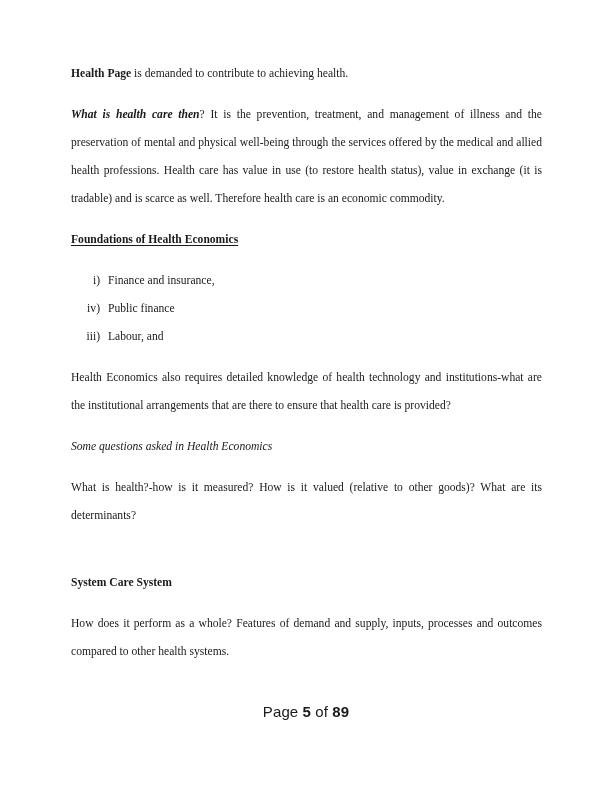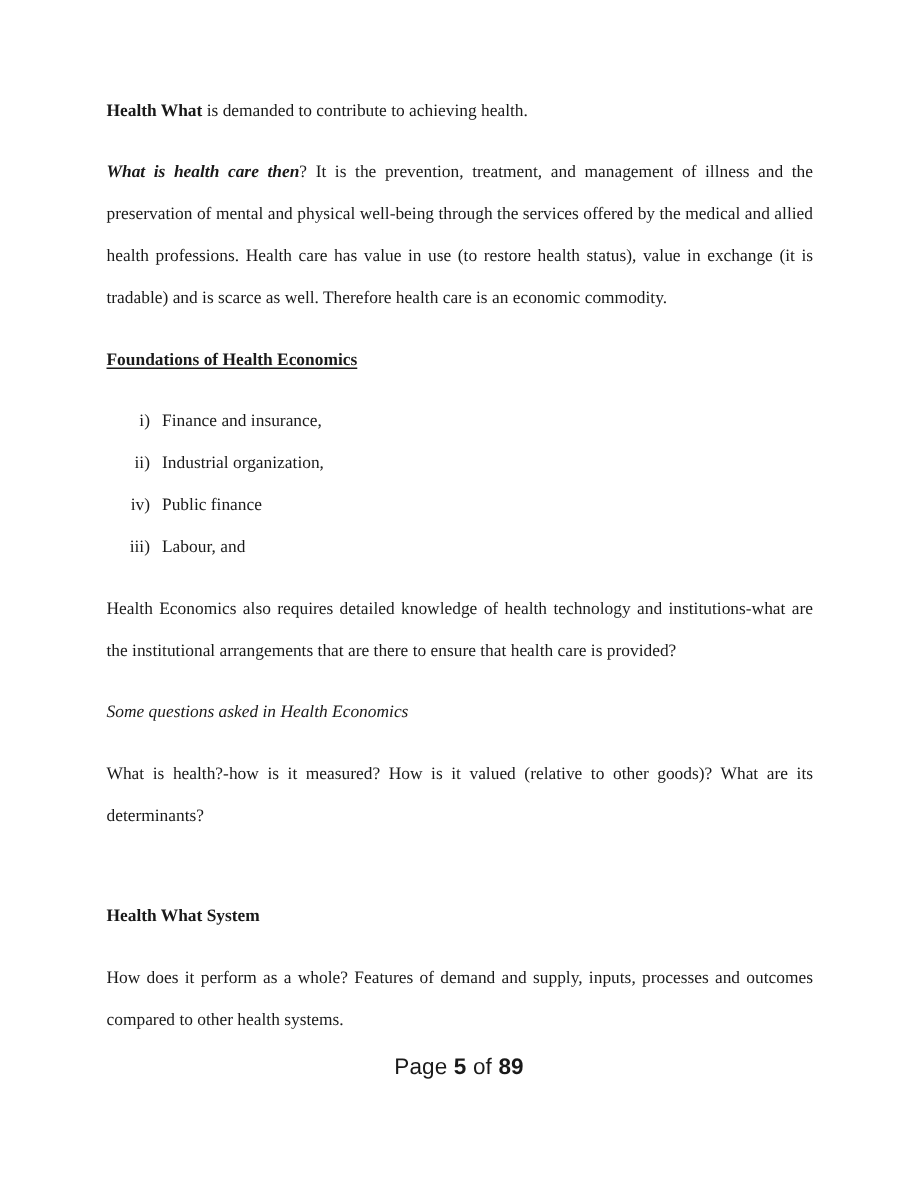--- a/index.html
+++ b/index.html
@@ -91,40 +91,36 @@
 </style>
 </head>
 <body>
 
 <div class="page">
 
   <div class="content">
 
 
     <p class="para">
-      <span class="b">Health What</span><span> is demanded to contribute to achieving health.</span>
+      <span class="b">Health Page</span><span> is demanded to contribute to achieving health.</span>
     </p>
 
     <p class="para">
       <span class="bi">What is health care then</span><span>? It is the prevention, treatment, and management of illness and the preservation of mental and physical well-being through the services offered by the medical and allied health professions. Health care has value in use (to restore health status), value in exchange (it is tradable) and is scarce as well. Therefore health care is an economic commodity.</span>
     </p>
 
     <h2 class="heading-underline">
       <span>Foundations of Health Economics</span>
     </h2>
 
 
     <ol class="roman-list">
       <li>
         <span class="marker">i)</span>
         <span>Finance and insurance,</span>
-      </li>
-      <li>
-        <span class="marker">ii)</span>
-        <span>Industrial organization,</span>
       </li>
       <li>
         <span class="marker">iv)</span>
         <span>Public finance</span>
       </li>
       <li>
         <span class="marker">iii)</span>
         <span>Labour, and</span>
       </li>
     </ol>
@@ -137,21 +133,21 @@
       <span>Some questions asked in Health Economics</span>
     </p>
 
     <p class="para">
       <span>What is health?-how is it measured? How is it valued (relative to other goods)? What are its determinants?</span>
     </p>
 
     <div class="spacer-block"></div>
 
     <h2 class="heading-plain">
-      <span>Health What System</span>
+      <span>System Care System</span>
     </h2>
 
     <p class="para">
       <span>How does it perform as a whole? Features of demand and supply, inputs, processes and outcomes compared to other health systems.</span>
     </p>
 
   </div>
 
   <div class="footer">
     <span>Page</span>

